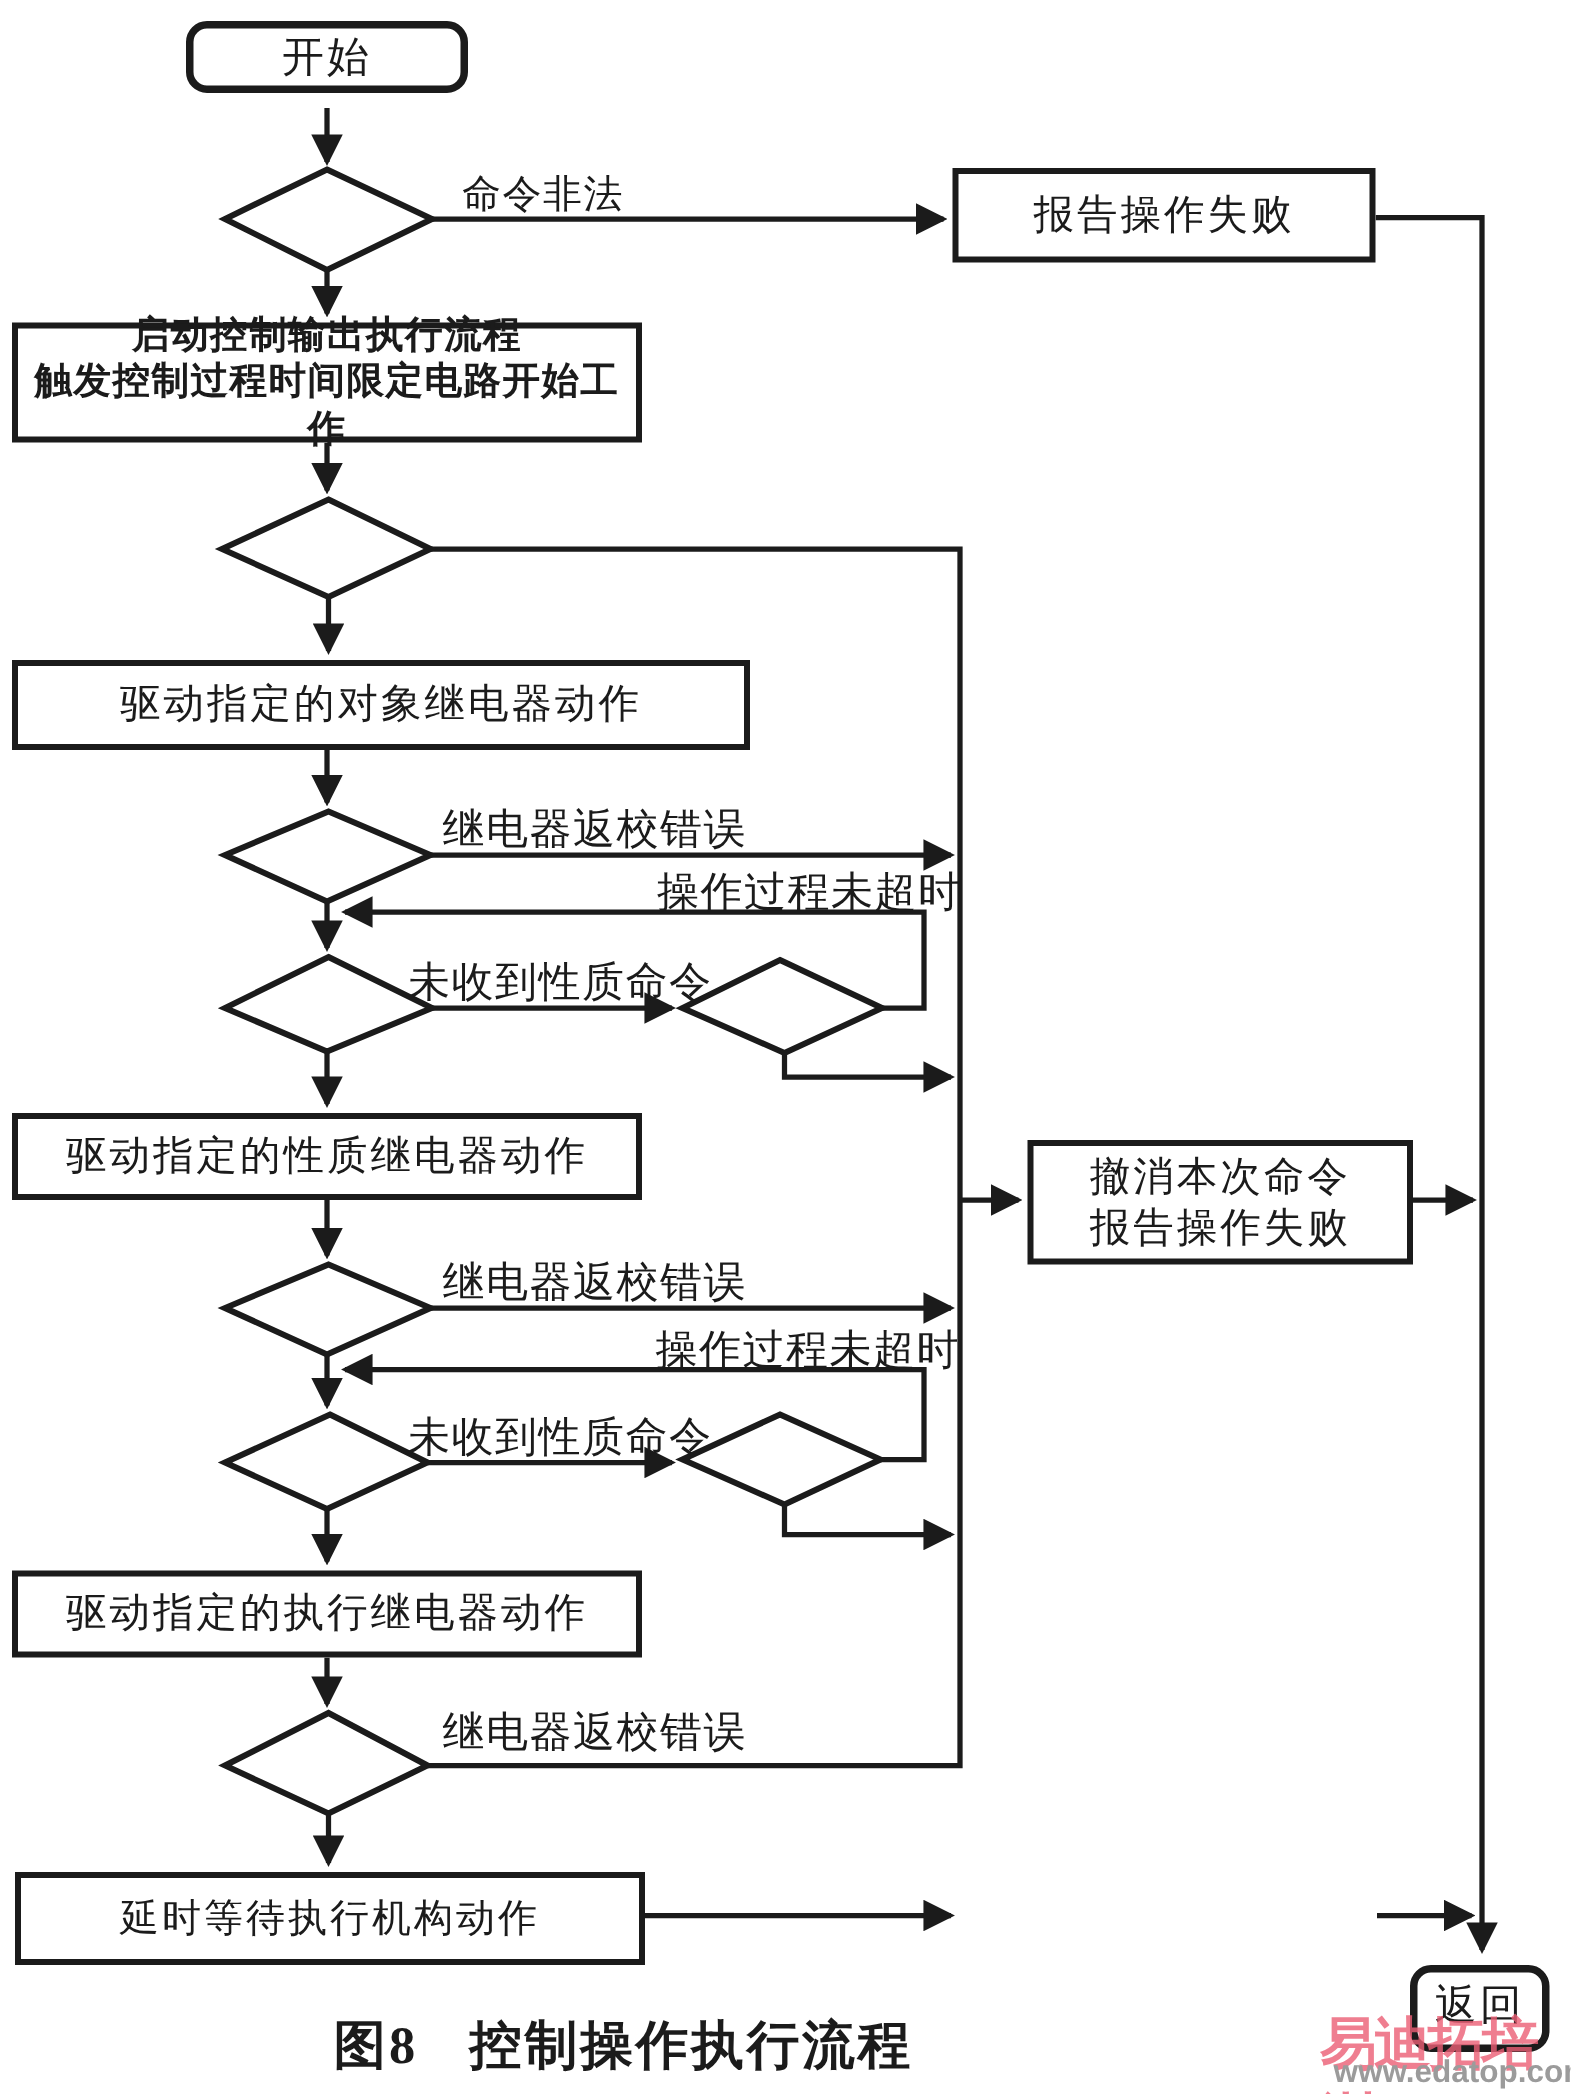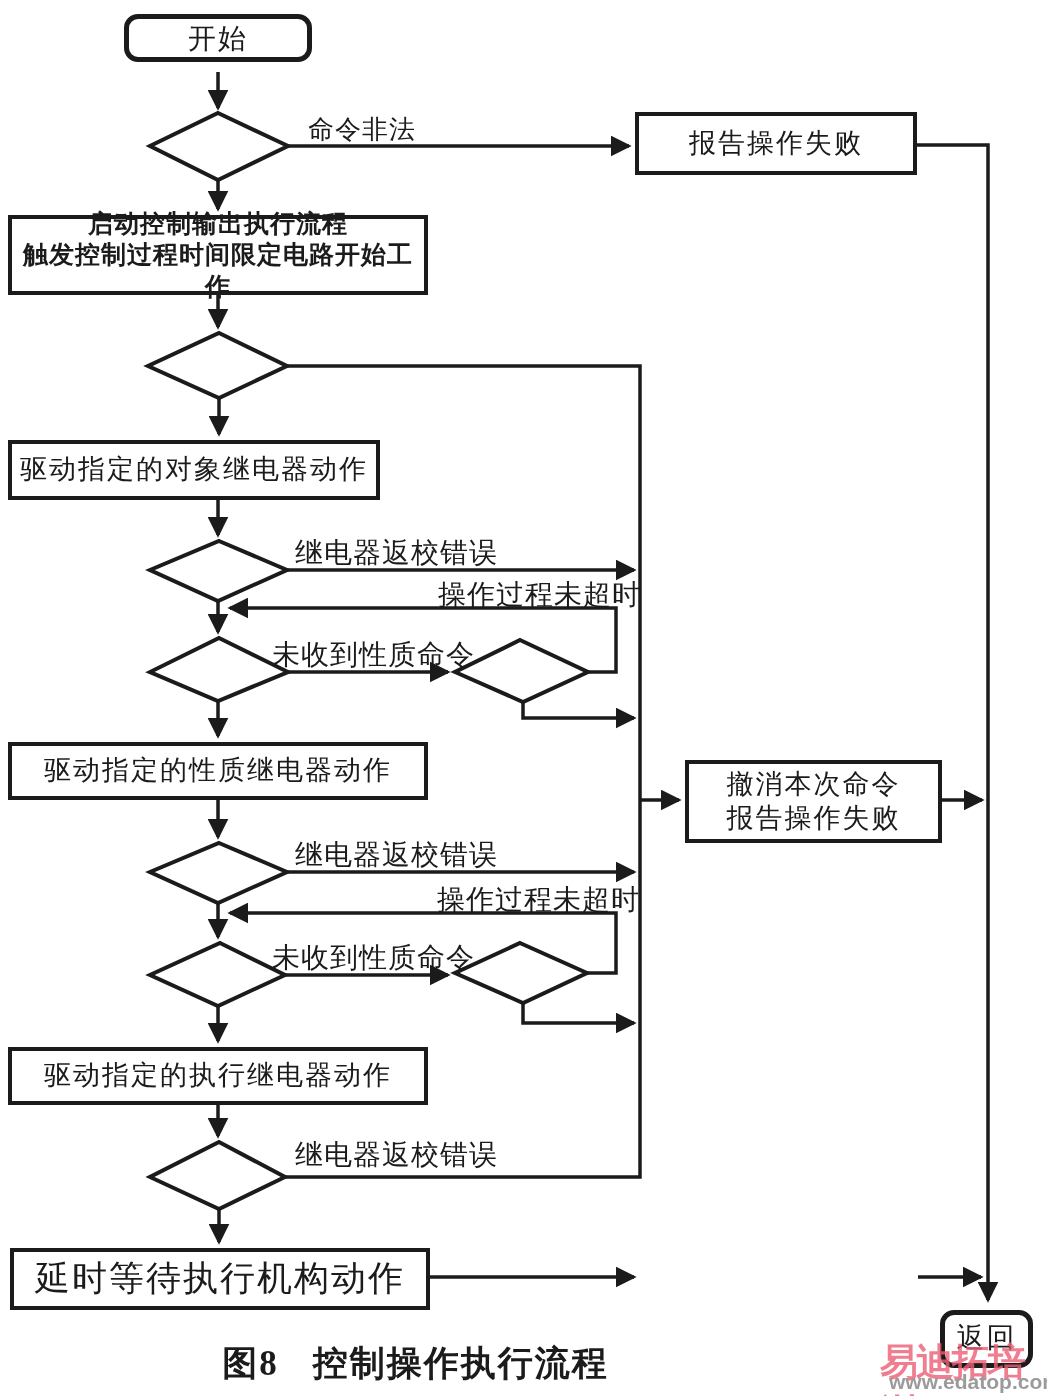--- a/index.html
+++ b/index.html
@@ -120,38 +120,38 @@
 
   <div class="node" style="left:635px;top:112px;width:282px;height:63px;">
     <span>报告操作失败</span>
   </div>
 
   <div class="node" style="left:8px;top:215px;width:420px;height:80px;font-size:25px;letter-spacing:1px;font-weight:bold;">
     <span>启动控制输出执行流程</span>
     <span>触发控制过程时间限定电路开始工作</span>
   </div>
 
-  <div class="node" style="left:8px;top:440px;width:372px;height:60px;">
+  <div class="node" style="left:8px;top:440px;width:492px;height:60px;">
     <span>驱动指定的对象继电器动作</span>
   </div>
 
   <div class="node" style="left:8px;top:742px;width:420px;height:58px;">
     <span>驱动指定的性质继电器动作</span>
   </div>
 
   <div class="node" style="left:685px;top:760px;width:257px;height:83px;font-size:27px;">
     <span>撤消本次命令</span>
     <span>报告操作失败</span>
   </div>
 
   <div class="node" style="left:8px;top:1047px;width:420px;height:58px;">
     <span>驱动指定的执行继电器动作</span>
   </div>
 
-  <div class="node" style="left:10px;top:1248px;width:420px;height:62px;font-size:35px;">
+  <div class="node" style="left:10px;top:1248px;width:420px;height:62px;font-size:26px;">
     <span>延时等待执行机构动作</span>
   </div>
 
 
   <div class="node rounded" style="left:940px;top:1310px;width:93px;height:58px;font-size:28px;font-family:Liberation Mono, monospace;">
     <span>返回</span>
   </div>
 
   <div class="edge-label" style="left:308px;top:112px;font-size:26px;">命令非法</div>
   <div class="edge-label" style="left:295px;top:534px;">继电器返校错误</div>

